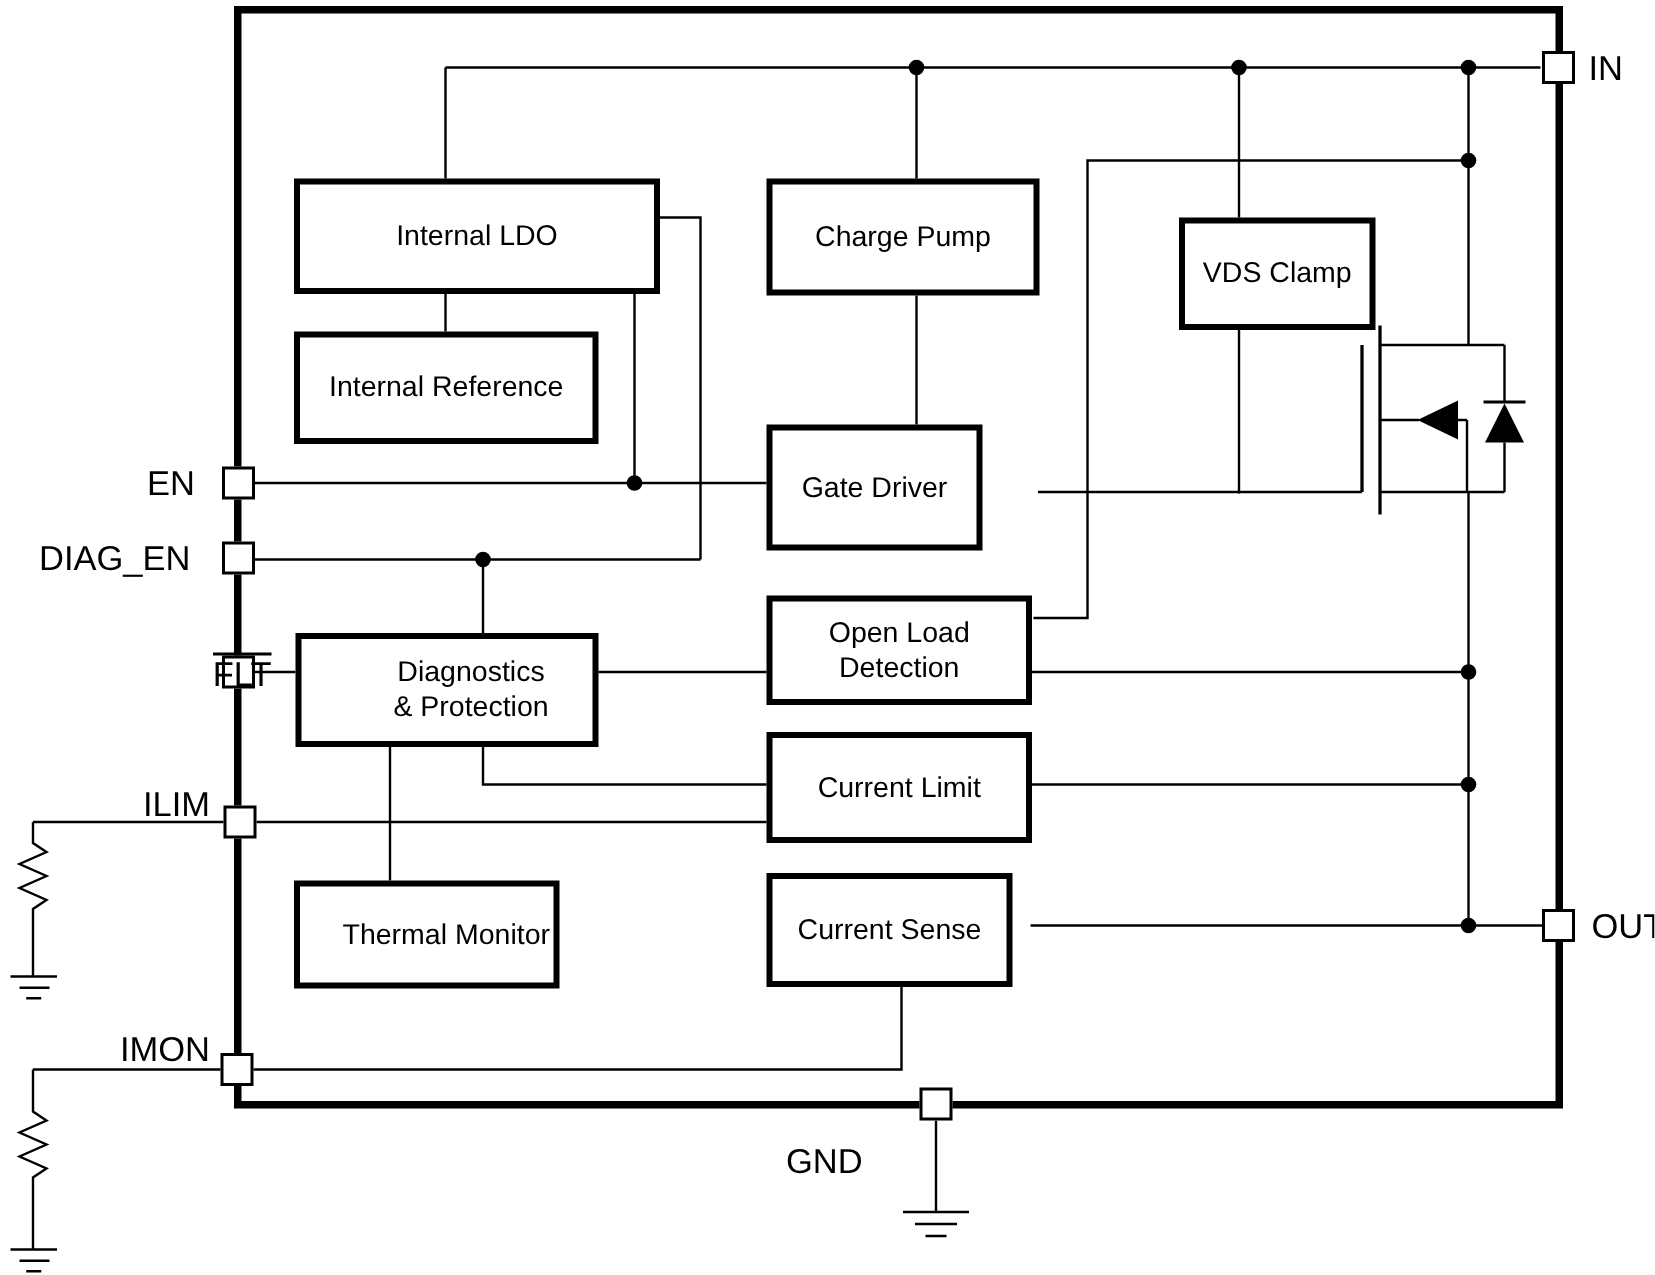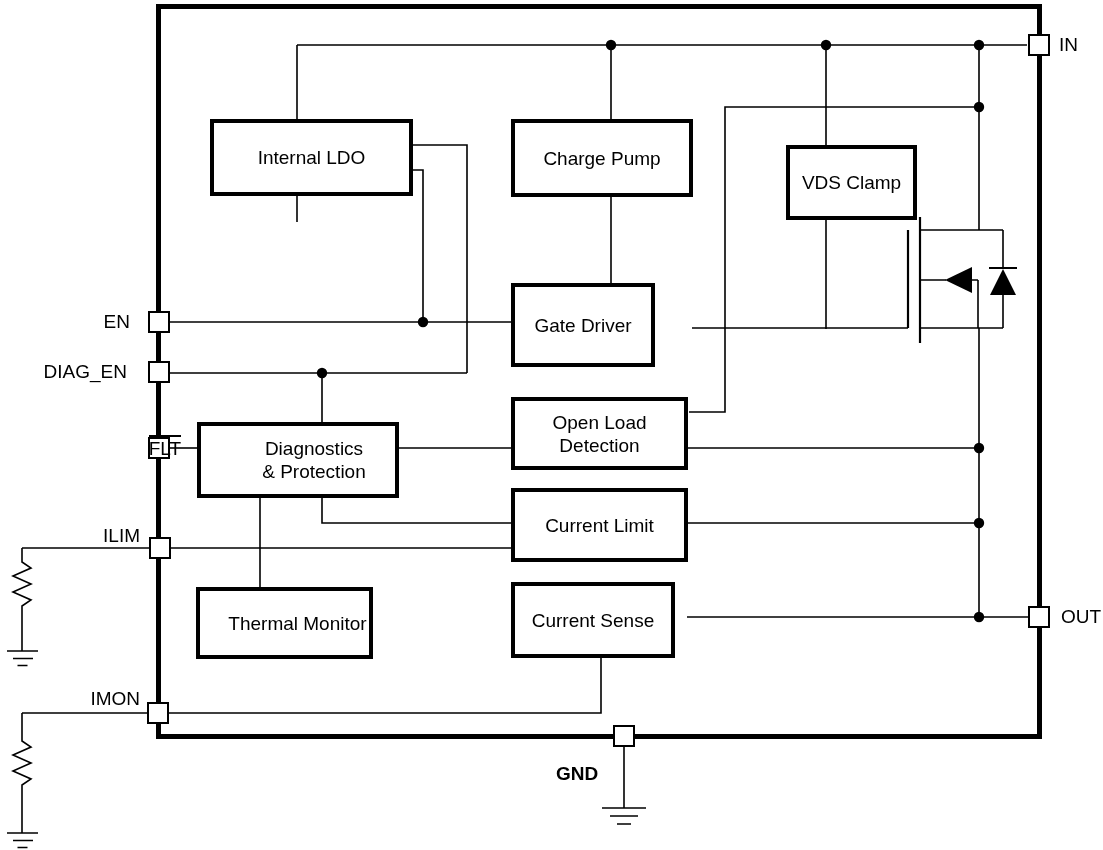--- a/index.html
+++ b/index.html
@@ -15,21 +15,21 @@
   .block{
     position:absolute;border:4px solid #000;background:#fff;box-sizing:border-box;
     display:flex;align-items:center;justify-content:center;text-align:center;
     font-size:19px;line-height:23px;white-space:pre-line;z-index:3;
   }
   .pin{
     position:absolute;width:22px;height:22px;border:2.5px solid #000;
     background:#fff;box-sizing:border-box;z-index:4;
   }
   .plabel{
-    position:absolute;font-size:19px;line-height:22px;white-space:nowrap;z-index:5;
+    position:absolute;font-size:23px;line-height:22px;white-space:nowrap;z-index:5;
   }
   .overline{border-top:2px solid #000;padding-top:1px;display:inline-block;}
 </style>
 </head>
 <body>
 
 <div class="canvas">
 
   <div class="outline"></div>
 
@@ -92,21 +92,22 @@
       <circle cx="979" cy="45" r="5.2"></circle>
       <circle cx="979" cy="107" r="5.2"></circle>
       <circle cx="423" cy="322" r="5.2"></circle>
       <circle cx="322" cy="373" r="5.2"></circle>
       <circle cx="979" cy="448" r="5.2"></circle>
       <circle cx="979" cy="523" r="5.2"></circle>
       <circle cx="979" cy="617" r="5.2"></circle>
     </g>
   </svg>
 
-  <div class="block" style="left:210px;top:119px;width:203px;height:77px;">Internal LDO</div>
+  <div class="block" style="left:196px;top:119px;width:244px;height:77px;">Internal LDO</div>
+  <div class="block" style="left:196px;top:221px;width:203px;height:75px;">Internal Reference</div>
   <div class="block" style="left:511px;top:119px;width:182px;height:78px;">Charge Pump</div>
   <div class="block" style="left:786px;top:145px;width:131px;height:75px;">VDS Clamp</div>
   <div class="block" style="left:511px;top:283px;width:144px;height:84px;">Gate Driver</div>
   <div class="block" style="left:511px;top:397px;width:177px;height:73px;">Open Load
 Detection</div>
   <div class="block" style="left:511px;top:488px;width:177px;height:74px;">Current Limit</div>
   <div class="block" style="left:197px;top:422px;width:202px;height:76px;padding-left:32px;">Diagnostics
 &amp; Protection</div>
   <div class="block" style="left:196px;top:587px;width:177px;height:72px;padding-left:26px;">Thermal Monitor</div>
   <div class="block" style="left:511px;top:582px;width:164px;height:76px;">Current Sense</div>
@@ -115,20 +116,20 @@
   <div class="pin" style="left:1028px;top:606px;"></div>
   <div class="pin" style="left:613px;top:725px;"></div>
   <div class="pin" style="left:148px;top:311px;"></div>
   <div class="pin" style="left:148px;top:361px;"></div>
   <div class="pin" style="left:148px;top:437px;"></div>
   <div class="pin" style="left:149px;top:537px;"></div>
   <div class="pin" style="left:147px;top:702px;"></div>
 
   <div class="plabel" style="left:1059px;top:34px;">IN</div>
   <div class="plabel" style="left:1061px;top:606px;">OUT</div>
-  <div class="plabel" style="left:556px;top:763px;font-weight:bold;">GND</div>
+  <div class="plabel" style="left:524px;top:763px;">GND</div>
   <div class="plabel" style="right:973px;top:311px;">EN</div>
   <div class="plabel" style="right:976px;top:361px;">DIAG_EN</div>
   <div class="plabel" style="right:922px;top:435px;"><span class="overline">FLT</span></div>
   <div class="plabel" style="right:963px;top:525px;">ILIM</div>
   <div class="plabel" style="right:963px;top:688px;">IMON</div>
 
 </div>
 
 </body></html>

